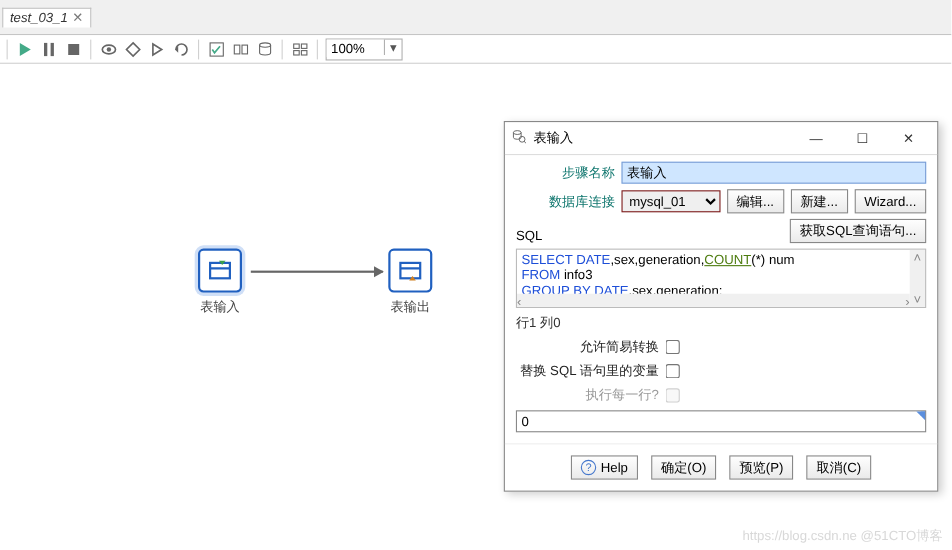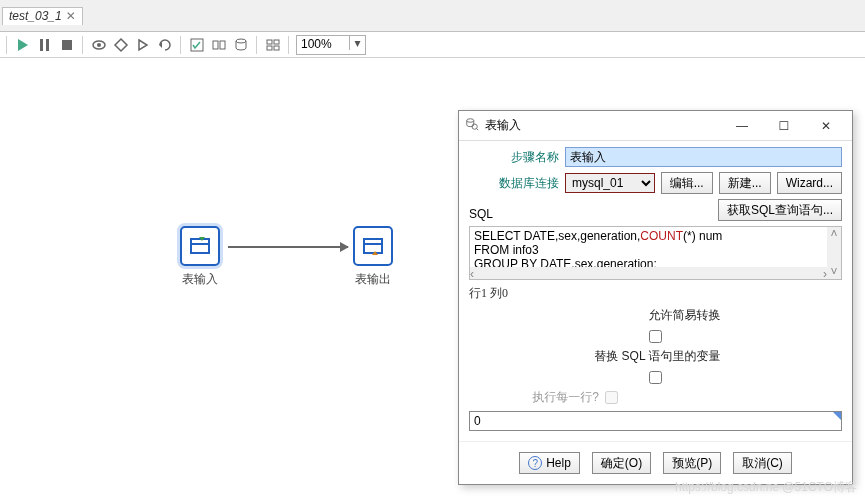--- a/index.html
+++ b/index.html
@@ -32,24 +32,24 @@
 .row .lbl { width: 90px; text-align: right; color: #0f766e; }
 .row .lbl.wide { width: 130px; }
 .txt { flex: 1; border: 1px solid #7a9ed6; height: 20px; padding: 1px 4px; outline: none; background: #cfe6ff; }
 .txt.plain { background: #fff; border-color: #888; }
 select { height: 20px; border: 1px solid #7f1d1d; padding: 0 2px; }
 .btn { height: 22px; border: 1px solid #888; background: linear-gradient(#fefefe,#eaeaea); padding: 2px 8px; cursor: pointer; white-space: nowrap; }
 .sql-label-row { display: flex; justify-content: space-between; align-items: flex-end; }
 .sql-area { border: 1px solid #bbb; height: 54px; padding: 2px 4px; position: relative; overflow: hidden; font-family: Consolas, monospace; font-size: 12px; line-height: 14px; background: #fff; }
 .sql-area .scroll-h { position: absolute; bottom: 0; left: 0; right: 14px; height: 12px; background: #f0f0f0; display: flex; justify-content: space-between; color: #888; }
 .sql-area .scroll-v { position: absolute; top: 0; bottom: 0; right: 0; width: 14px; background: #f0f0f0; color: #888; display: flex; flex-direction: column; justify-content: space-between; align-items: center; }
-.kw { color: #000000; }
-.fn { color: #b91c1c; }
-.status { color: #333; font-family: Liberation Serif, serif; }
-.check-row { display: flex; align-items: center; gap: 6px; flex-direction: column; }
+.kw { color: #1d4ed8; }
+.fn { color: #4d7c0f; text-decoration: underline; }
+.status { color: #333; }
+.check-row { display: flex; align-items: center; gap: 6px; }
 .check-row .lbl2 { text-align: right; color: #222; }
 .footer { display: flex; gap: 12px; padding: 10px; justify-content: center; border-top: 1px solid #eee; }
 .help-btn { display: flex; align-items: center; gap: 4px; }
 .help-ico { width: 14px; height: 14px; border: 1px solid #4477cc; border-radius: 50%; color: #4477cc; display: flex; align-items: center; justify-content: center; font-size: 10px; }
 .dia { position: absolute; top: 1px; right: 1px; border: 4px solid transparent; border-right-color: #5b8fde; border-top-color: #5b8fde; }
 .input-wrap { flex: 1; position: relative; display: flex; }
 .watermark { position: absolute; bottom: 4px; right: 8px; color: #d8d8d8; font-size: 12px; font-family: Arial; pointer-events: none; }
 </style>
 </head>
 <body>

